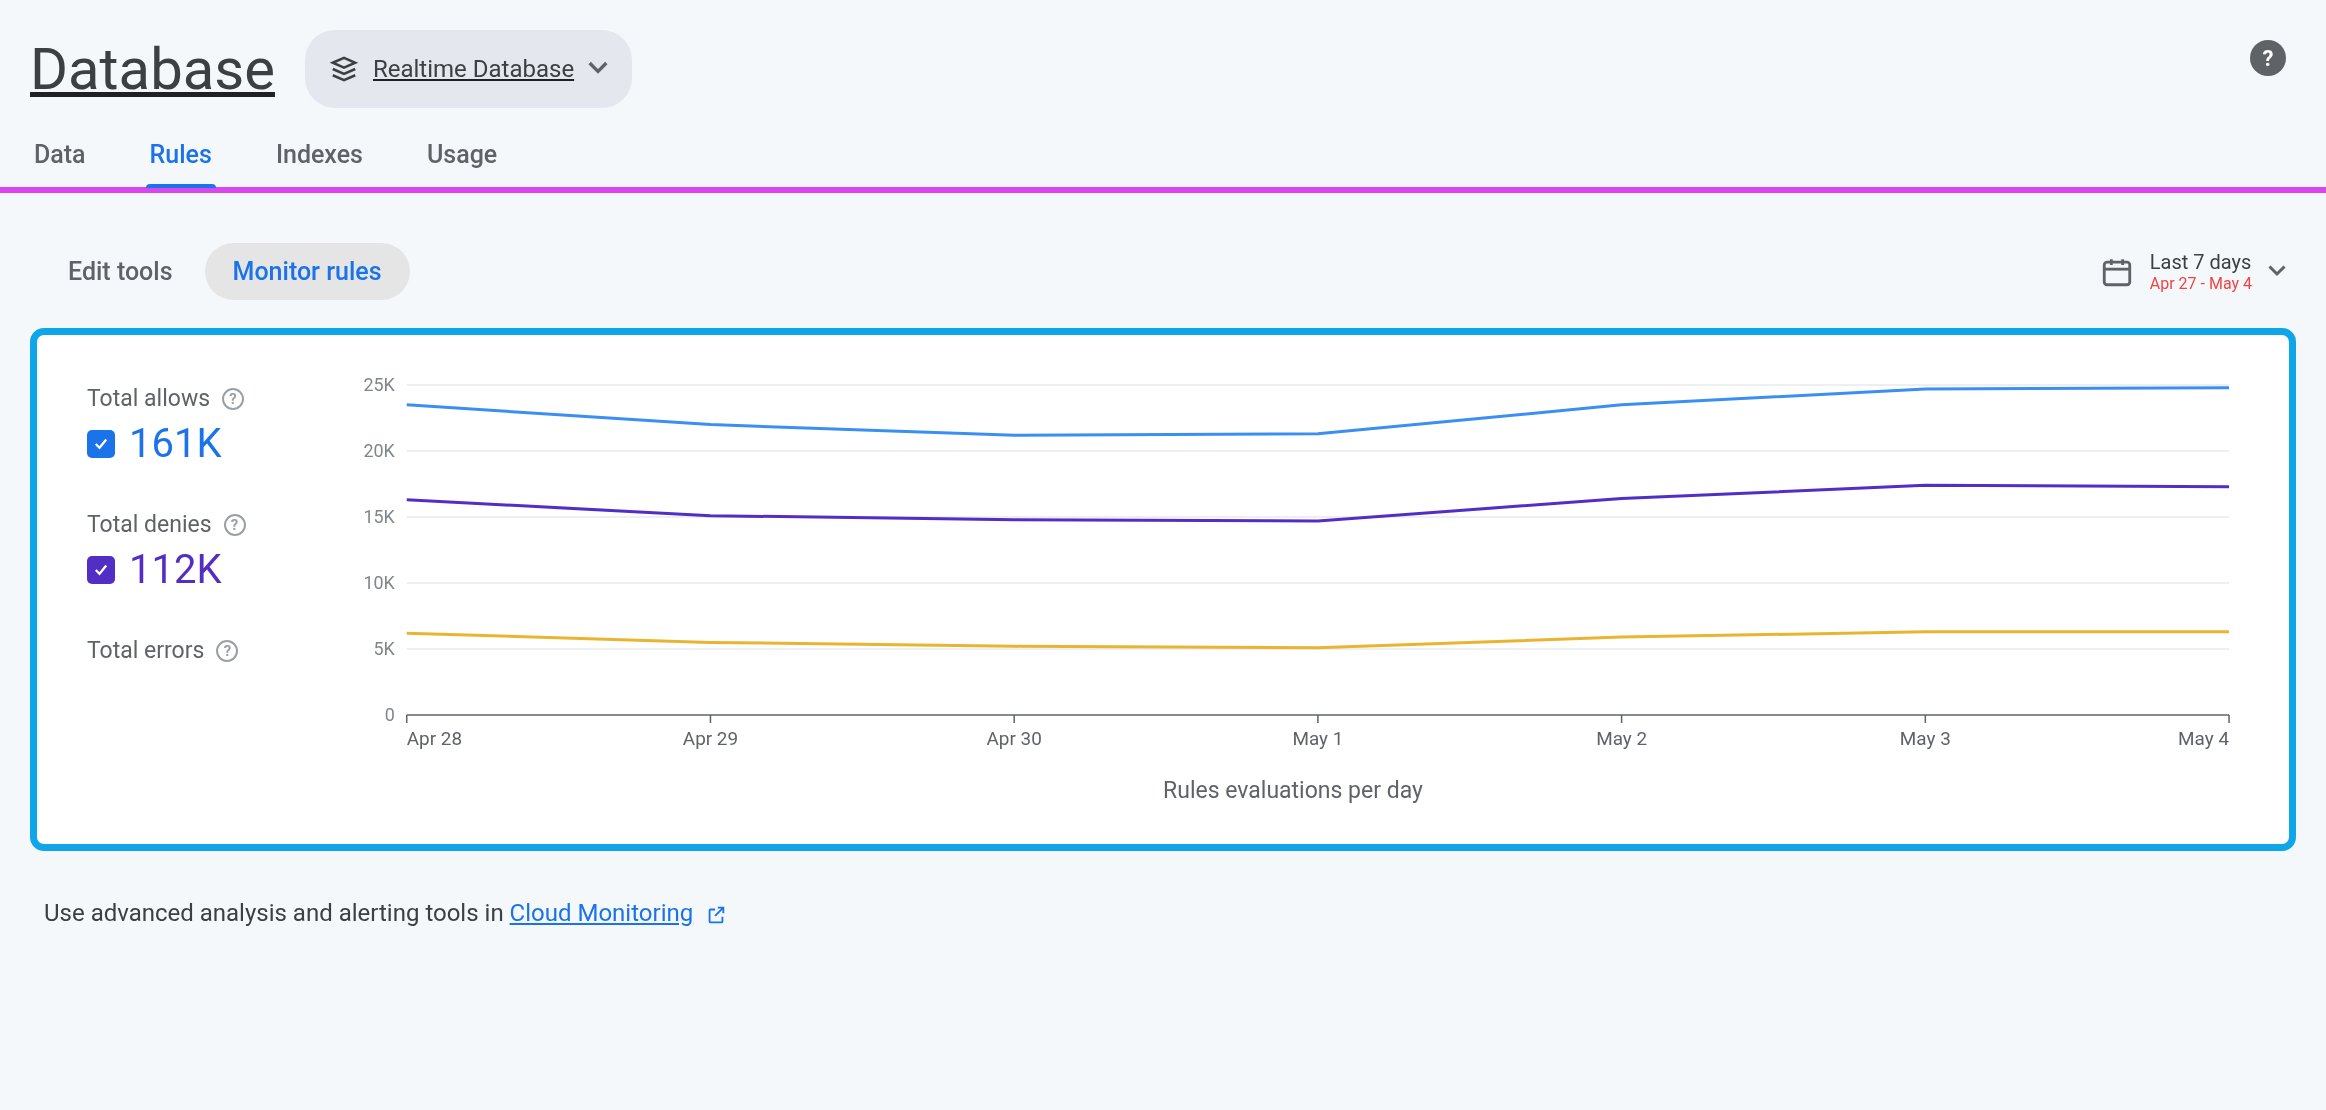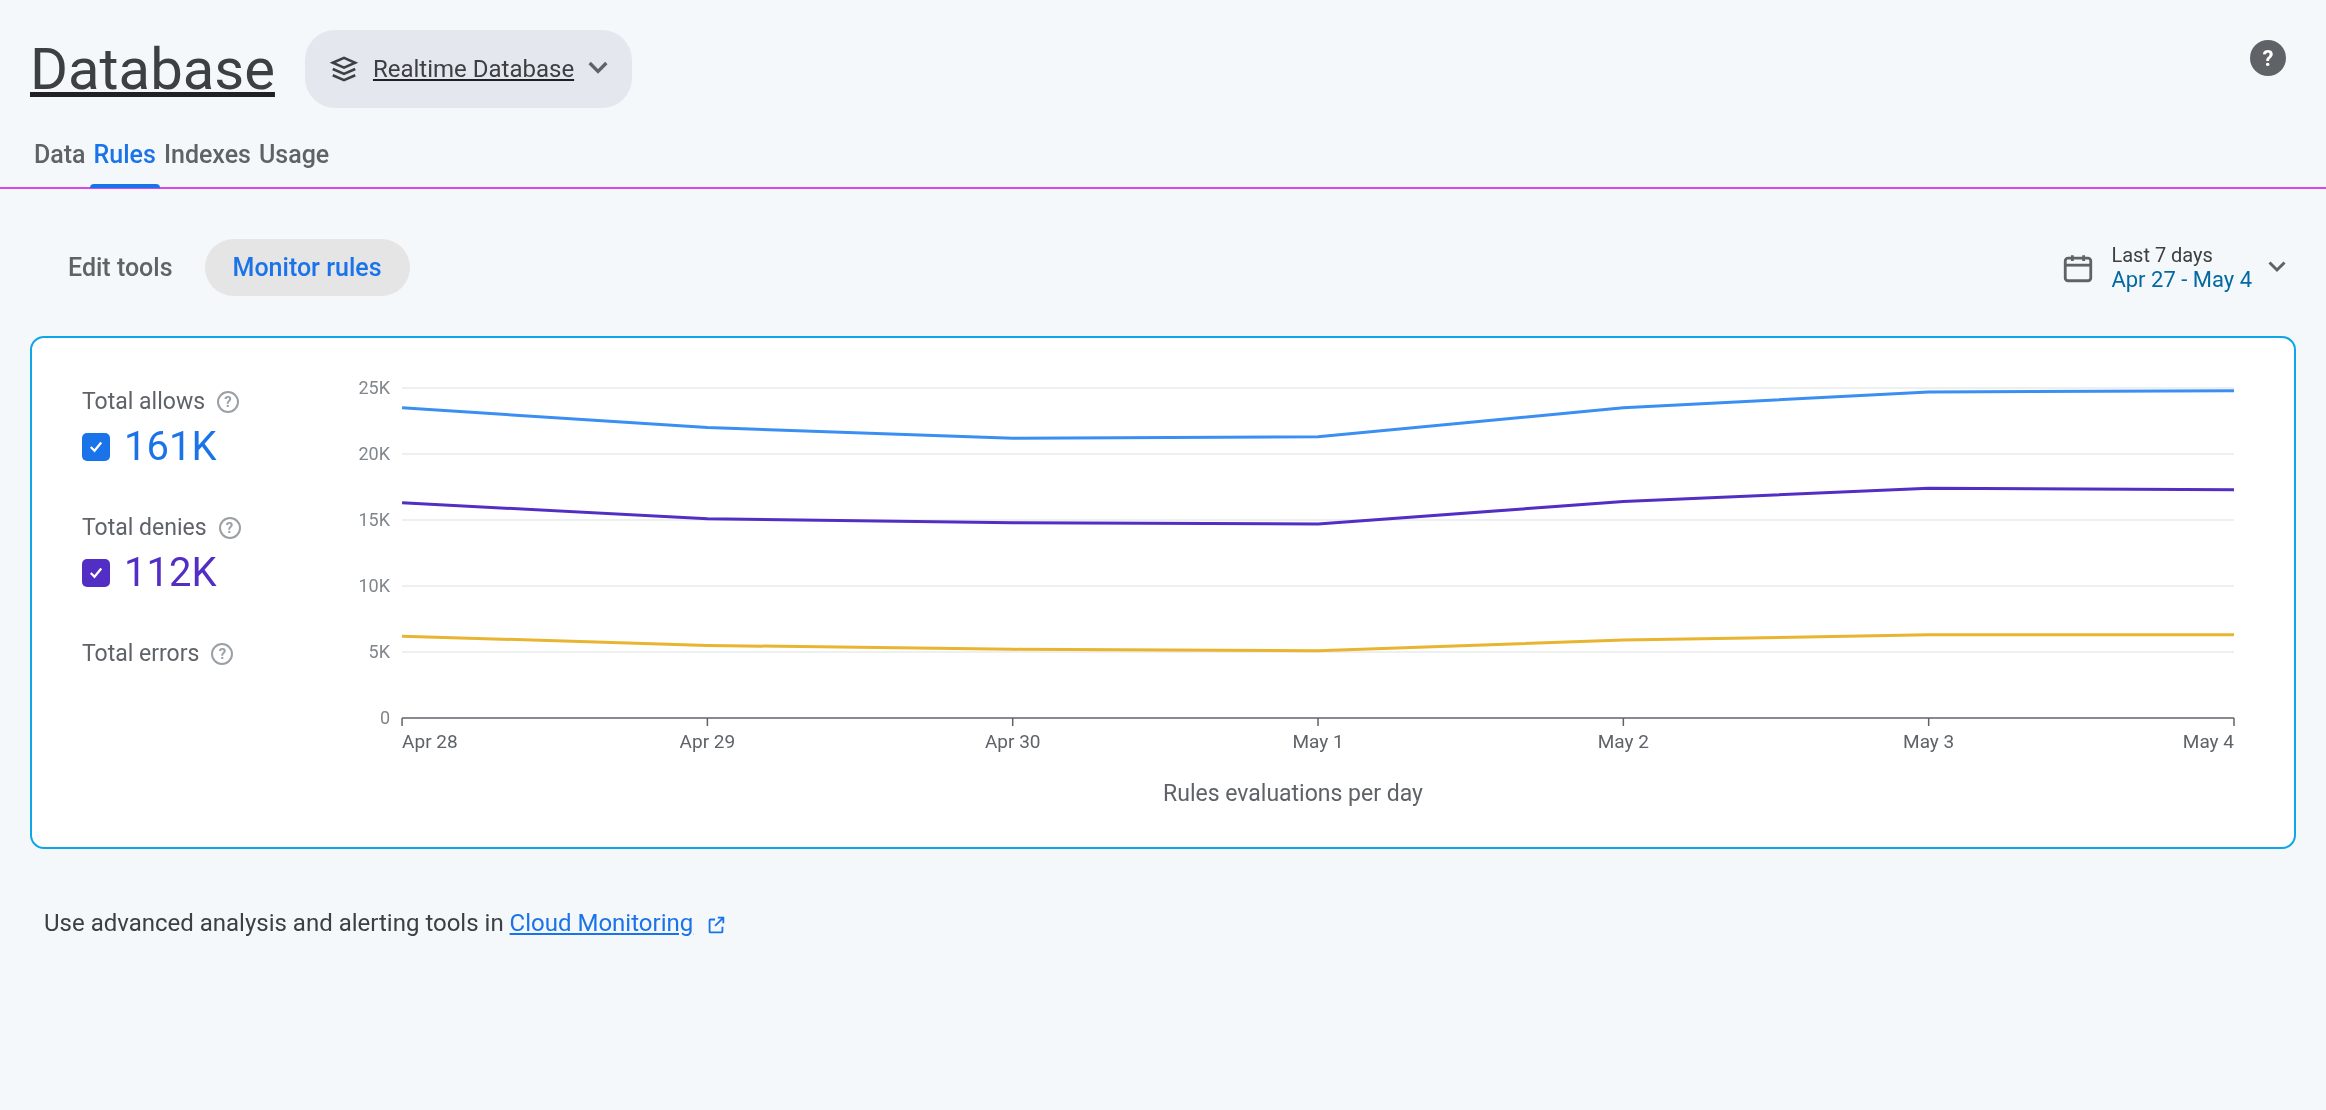--- a/index.html
+++ b/index.html
@@ -45,22 +45,23 @@
   color: #fff;
   display: flex;
   align-items: center;
   justify-content: center;
   font-size: 22px;
   font-weight: 700;
   cursor: pointer;
 }
 .tabs {
   display: flex;
+  gap: 56px;
   padding: 0 30px;
-  border-bottom: 2px solid #d946ef;
+  border-bottom: 6px solid #d946ef;
 }
 .tab {
   font-size: 25px;
   color: #5f6368;
   padding: 12px 4px 18px 4px;
   cursor: pointer;
   font-weight: 500;
   position: relative;
 }
 .tab.active {
@@ -95,25 +96,25 @@
 }
 .date-picker {
   display: flex;
   align-items: center;
   gap: 16px;
   cursor: pointer;
 }
 .date-picker .cal-icon svg { display: block; }
 .date-picker .lines { display: flex; flex-direction: column; }
 .date-picker .line1 { font-size: 20px; color: #3c4043; }
-.date-picker .line2 { font-size: 22px; color: #0369a1; }
+.date-picker .line2 { font-size: 16px; color: #ef4444; }
 .card {
-  margin: 20px 30px;
+  margin: 8px 30px;
   background: #fff;
-  border: 2px solid #0ea5e9;
+  border: 7px solid #0ea5e9;
   border-radius: 14px;
   padding: 40px 50px 40px 50px;
   display: flex;
   gap: 30px;
 }
 .legend-col {
   width: 230px;
   display: flex;
   flex-direction: column;
   gap: 44px;

